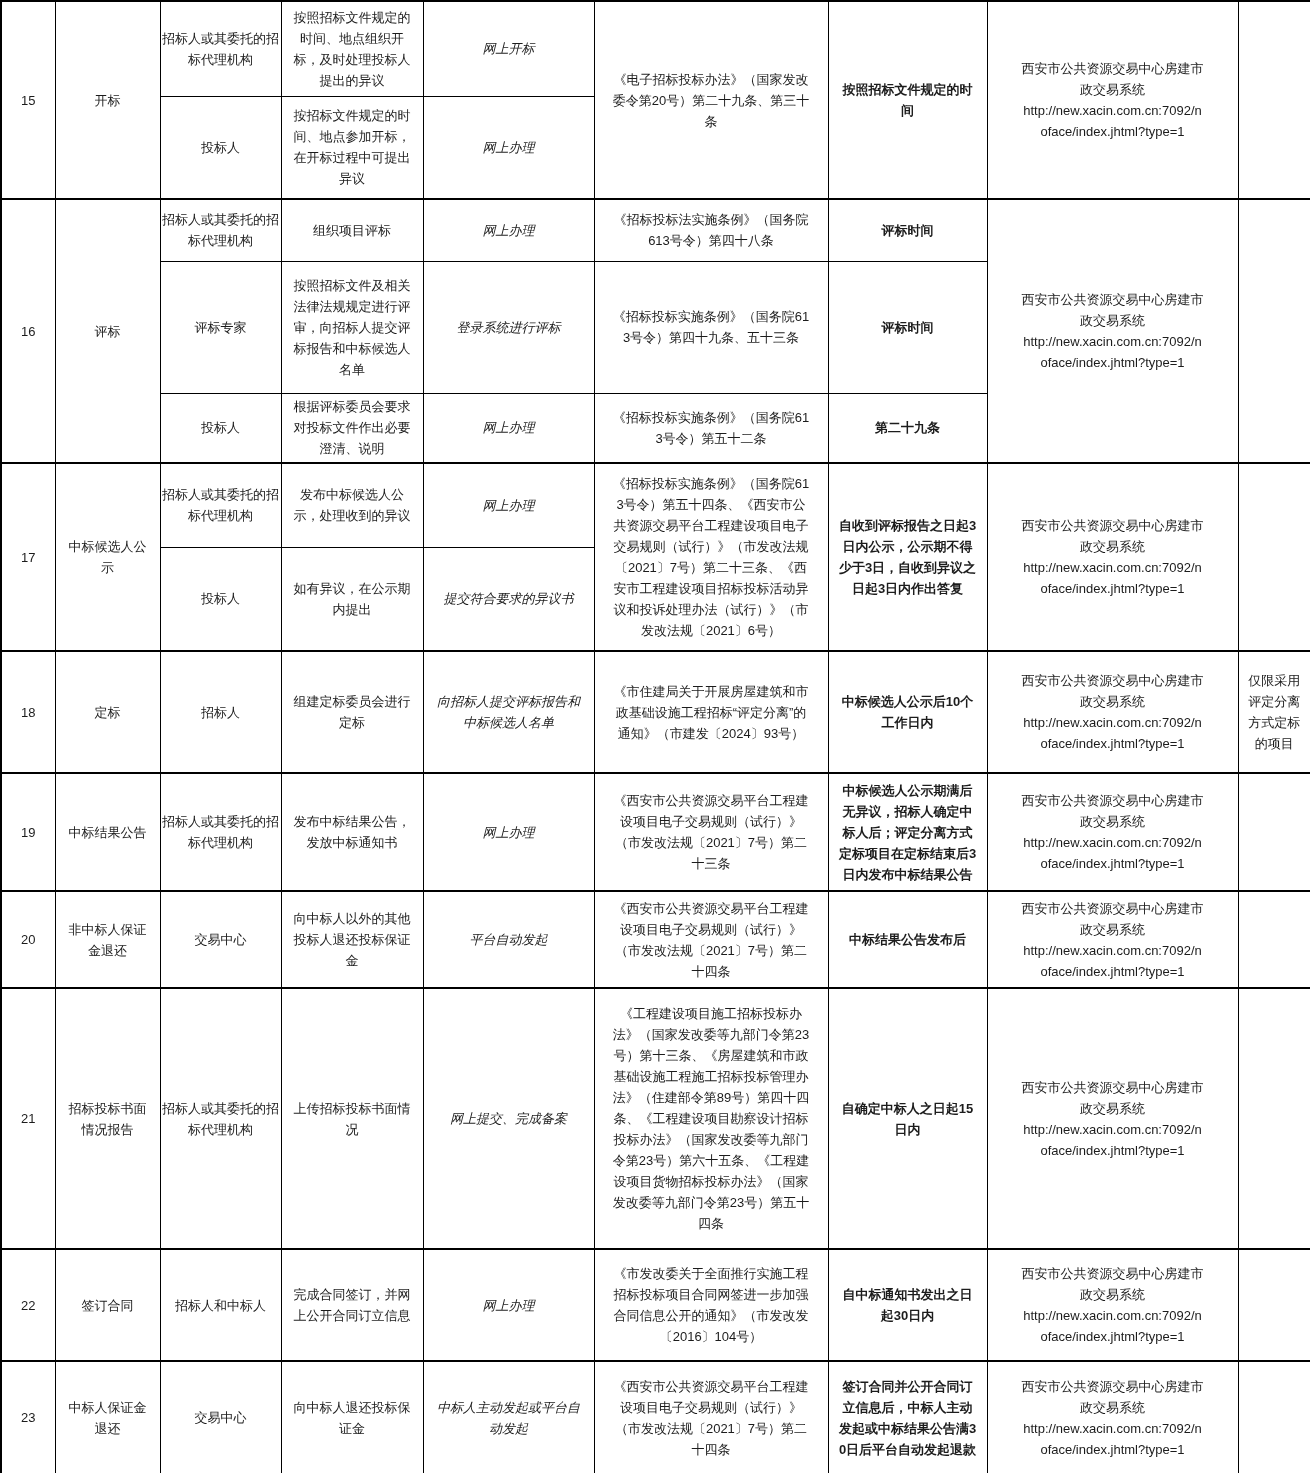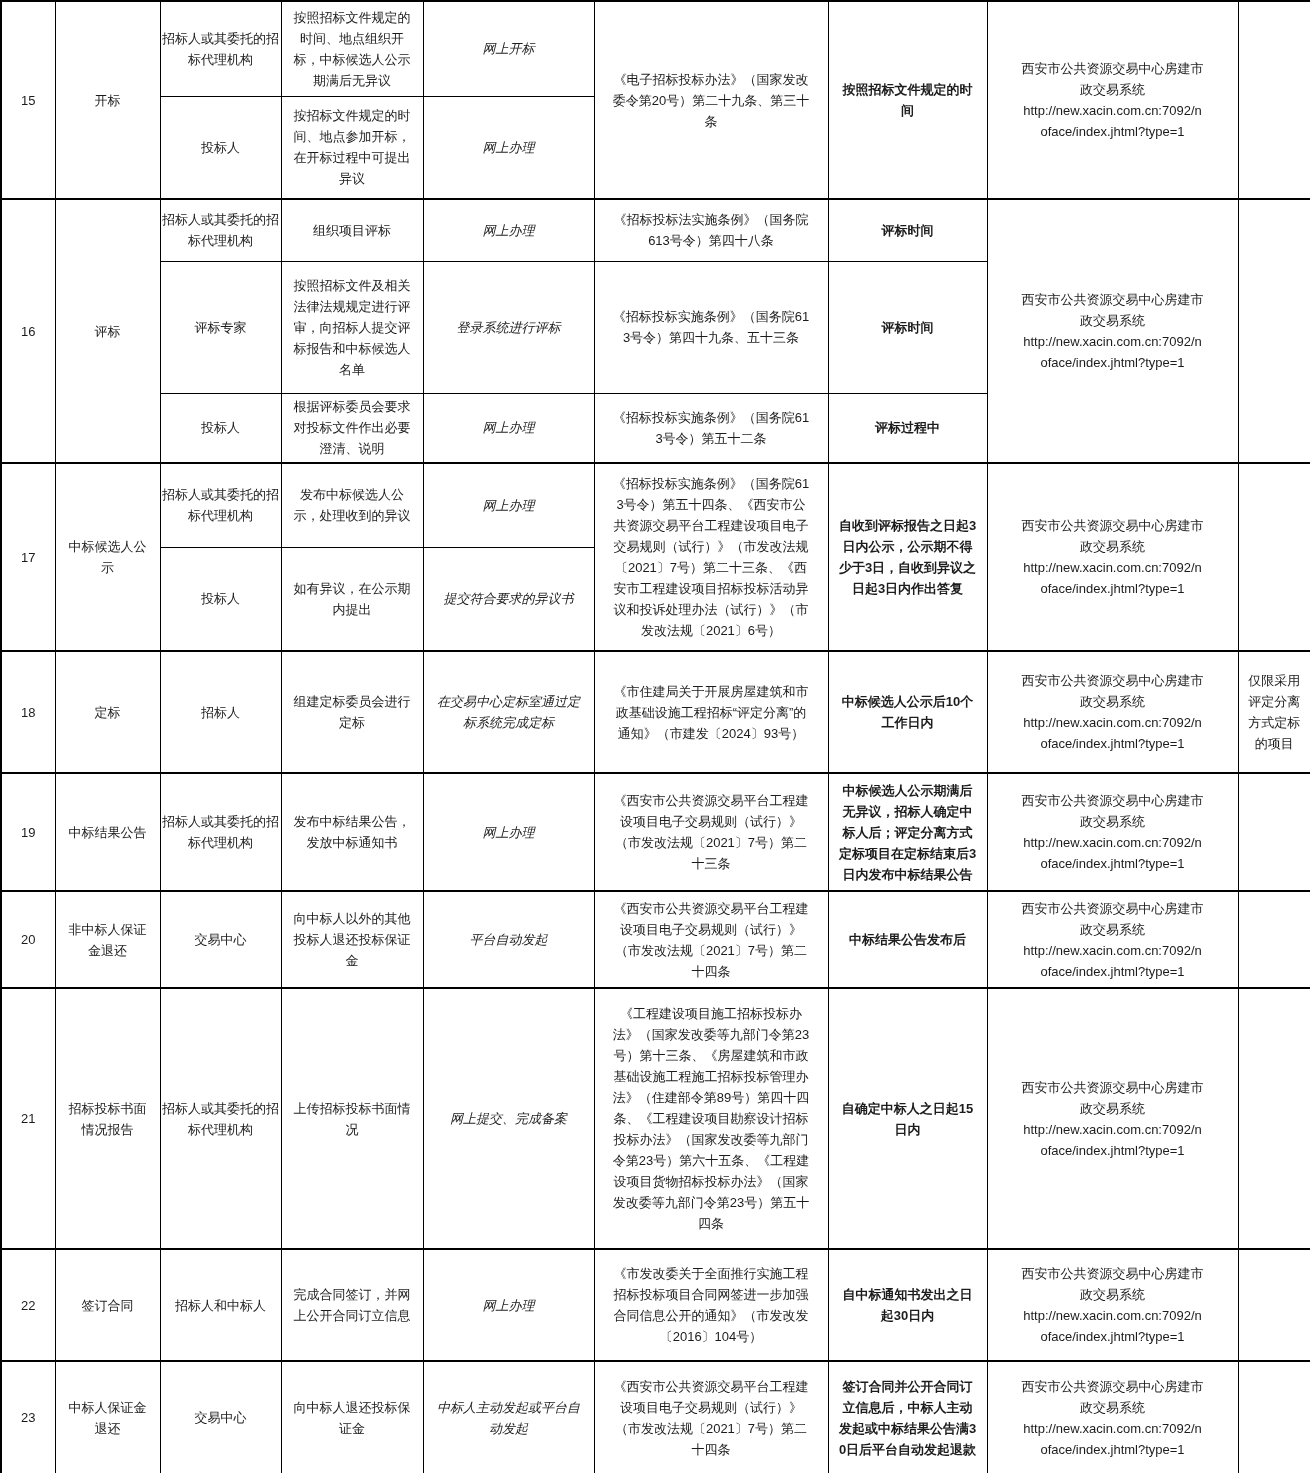--- a/index.html
+++ b/index.html
@@ -49,21 +49,21 @@
   <col style="width:159px">
         <col style="width:251px">
         <col style="width:73px">
 </colgroup>
 <tbody>
 
 <tr class="group" style="height:95px">
   <td class="c-no" rowspan="2">15</td>
   <td class="c-stage" rowspan="2">开标</td>
   <td class="c-party">招标人或其委托的招标代理机构</td>
-  <td class="c-desc">按照招标文件规定的时间、地点组织开标，中标候选人公示期满后无异议</td>
+  <td class="c-desc">按照招标文件规定的时间、地点组织开标，及时处理投标人提出的异议</td>
   <td class="c-method">网上开标</td>
   <td class="c-legal" rowspan="2">《电子招标投标办法》（国家发改委令第20号）第二十九条、第三十条</td>
   <td class="c-time" rowspan="2">按照招标文件规定的时间</td>
   <td class="c-system" rowspan="2">
     <div>西安市公共资源交易中心房建市政交易系统</div>
     <div>http://new.xacin.com.cn:7092/noface/index.jhtml?type=1</div>
   </td>
   <td class="c-note" rowspan="2"></td>
 </tr>
 <tr style="height:103px">
@@ -91,21 +91,21 @@
   <td class="c-desc">按照招标文件及相关法律法规规定进行评审，向招标人提交评标报告和中标候选人名单</td>
   <td class="c-method">登录系统进行评标</td>
   <td class="c-legal">《招标投标实施条例》（国务院613号令）第四十九条、五十三条</td>
   <td class="c-time">评标时间</td>
 </tr>
 <tr style="height:70px">
   <td class="c-party">投标人</td>
   <td class="c-desc">根据评标委员会要求对投标文件作出必要澄清、说明</td>
   <td class="c-method">网上办理</td>
   <td class="c-legal">《招标投标实施条例》（国务院613号令）第五十二条</td>
-  <td class="c-time">评标过程中</td>
+  <td class="c-time">第二十九条</td>
 </tr>
 
 <tr class="group" style="height:84px">
   <td class="c-no" rowspan="2">17</td>
   <td class="c-stage" rowspan="2">中标候选人公示</td>
   <td class="c-party">招标人或其委托的招标代理机构</td>
   <td class="c-desc">发布中标候选人公示，处理收到的异议</td>
   <td class="c-method">网上办理</td>
   <td class="c-legal" rowspan="2">《招标投标实施条例》（国务院613号令）第五十四条、《西安市公共资源交易平台工程建设项目电子交易规则（试行）》（市发改法规〔2021〕7号）第二十三条、《西安市工程建设项目招标投标活动异议和投诉处理办法（试行）》（市发改法规〔2021〕6号）</td>
   <td class="c-time" rowspan="2">自收到评标报告之日起3日内公示，公示期不得少于3日，自收到异议之日起3日内作出答复</td>
@@ -119,21 +119,21 @@
   <td class="c-party">投标人</td>
   <td class="c-desc">如有异议，在公示期内提出</td>
   <td class="c-method">提交符合要求的异议书</td>
 </tr>
 
 <tr class="group" style="height:122px">
   <td class="c-no">18</td>
   <td class="c-stage">定标</td>
   <td class="c-party">招标人</td>
   <td class="c-desc">组建定标委员会进行定标</td>
-  <td class="c-method">在交易中心定标室通过定标系统完成定标</td>
+  <td class="c-method">向招标人提交评标报告和中标候选人名单</td>
   <td class="c-legal">《市住建局关于开展房屋建筑和市政基础设施工程招标“评定分离”的通知》（市建发〔2024〕93号）</td>
   <td class="c-time">中标候选人公示后10个工作日内</td>
   <td class="c-system">
     <div>西安市公共资源交易中心房建市政交易系统</div>
     <div>http://new.xacin.com.cn:7092/noface/index.jhtml?type=1</div>
   </td>
   <td class="c-note">仅限采用评定分离方式定标的项目</td>
 </tr>
 
 <tr class="group" style="height:118px">

